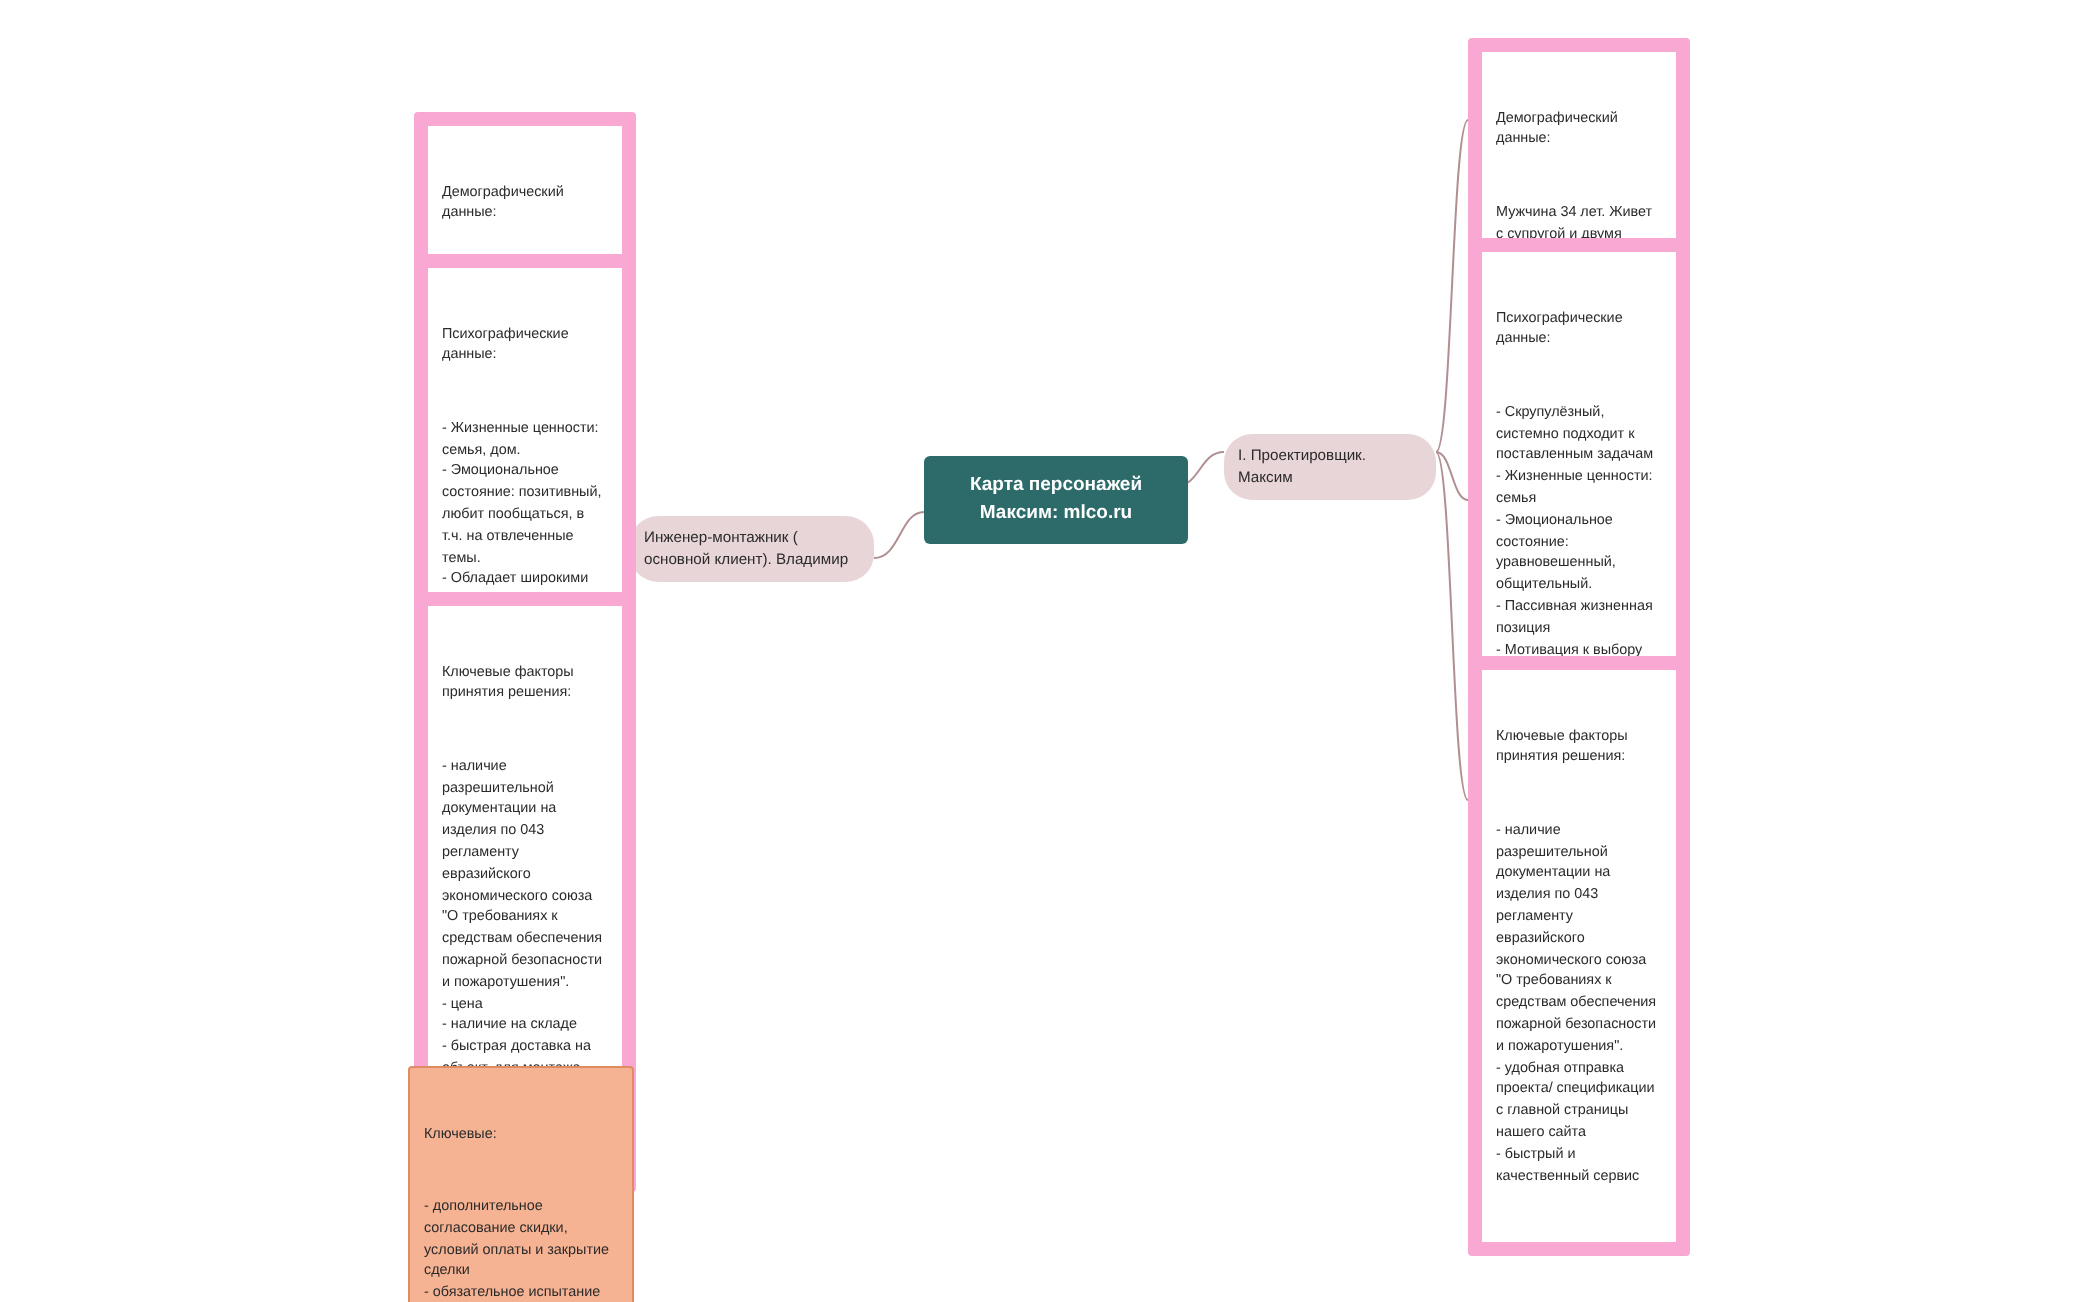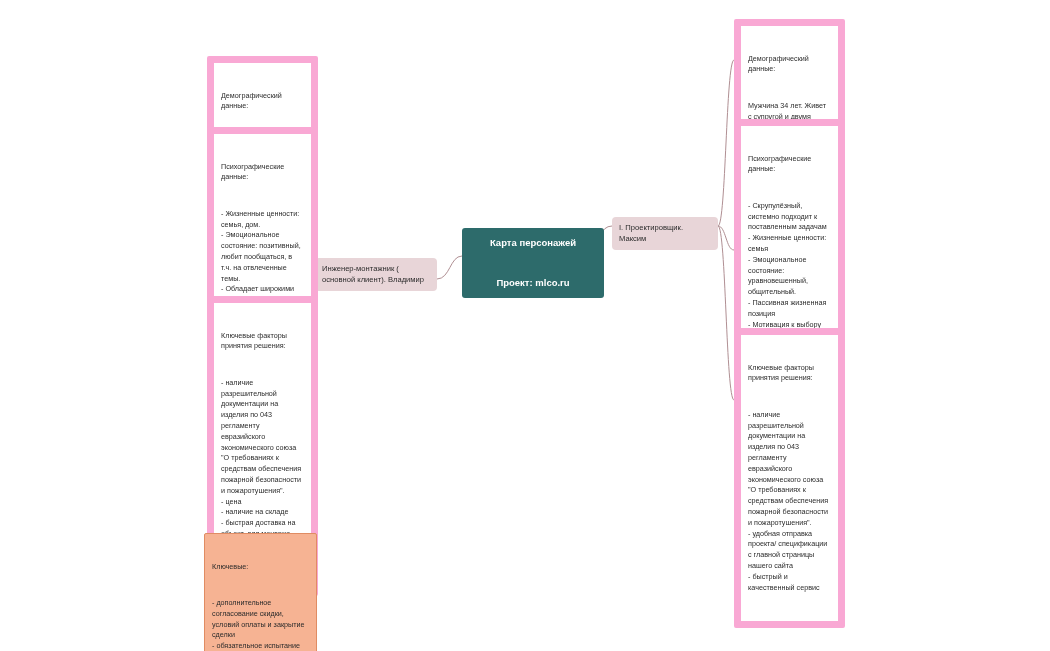--- a/index.html
+++ b/index.html
@@ -42,21 +42,21 @@
     flex-direction: column;
     align-items: center;
     justify-content: center;
   }
   
   .branch-node {
     background: #e8d5d8;
     color: #2b2b2b;
     font-size: 7.6px;
     padding: 5px 7px;
-    border-radius: 4px;
+    border-radius: 14px;
     display: flex;
     align-items: center;
   }
   
   .card {
     background: #ffffff;
     border: 7px solid #f9a8d4;
     color: #2b2b2b;
     padding: 6px 7px;
     margin-top: 13px;
@@ -98,23 +98,23 @@
     <path d="M718 226 C 726 226, 726 250, 734 250" stroke="#b08f93" stroke-width="1" fill="none"></path>
     <path d="M718 226 C 726 226, 726 400, 734 400" stroke="#b08f93" stroke-width="1" fill="none"></path>
 
     <path d="M315 279 C 305 279, 305 72, 318 72" stroke="#b08f93" stroke-width="1" fill="none"></path>
     <path d="M315 279 C 305 279, 305 200, 318 200" stroke="#b08f93" stroke-width="1" fill="none"></path>
     <path d="M315 279 C 305 279, 305 360, 318 360" stroke="#b08f93" stroke-width="1" fill="none"></path>
     <path d="M315 279 C 305 279, 305 470, 318 470" stroke="#b08f93" stroke-width="1" fill="none"></path>
     <path d="M315 279 C 305 279, 305 580, 318 580" stroke="#b08f93" stroke-width="1" fill="none"></path>
   </svg>
 
-  <div class="node root-node" style="left:462px; top:228px; width:142px;gap:26px;">
+  <div class="node root-node" style="left:462px; top:228px; width:132px;">
     <span>Карта персонажей</span>
-    <span>Проект: mlco.ru</span>
+    <span>Максим: mlco.ru</span>
   </div>
 
   <div class="node branch-node" style="left:612px; top:217px; width:106px;">
     <span>I. Проектировщик. Максим</span>
   </div>
 
   <div class="node branch-node" style="left:315px; top:258px; width:122px;justify-content:flex-end;">
     <span>Инженер-монтажник ( основной клиент). Владимир</span>
   </div>
 

